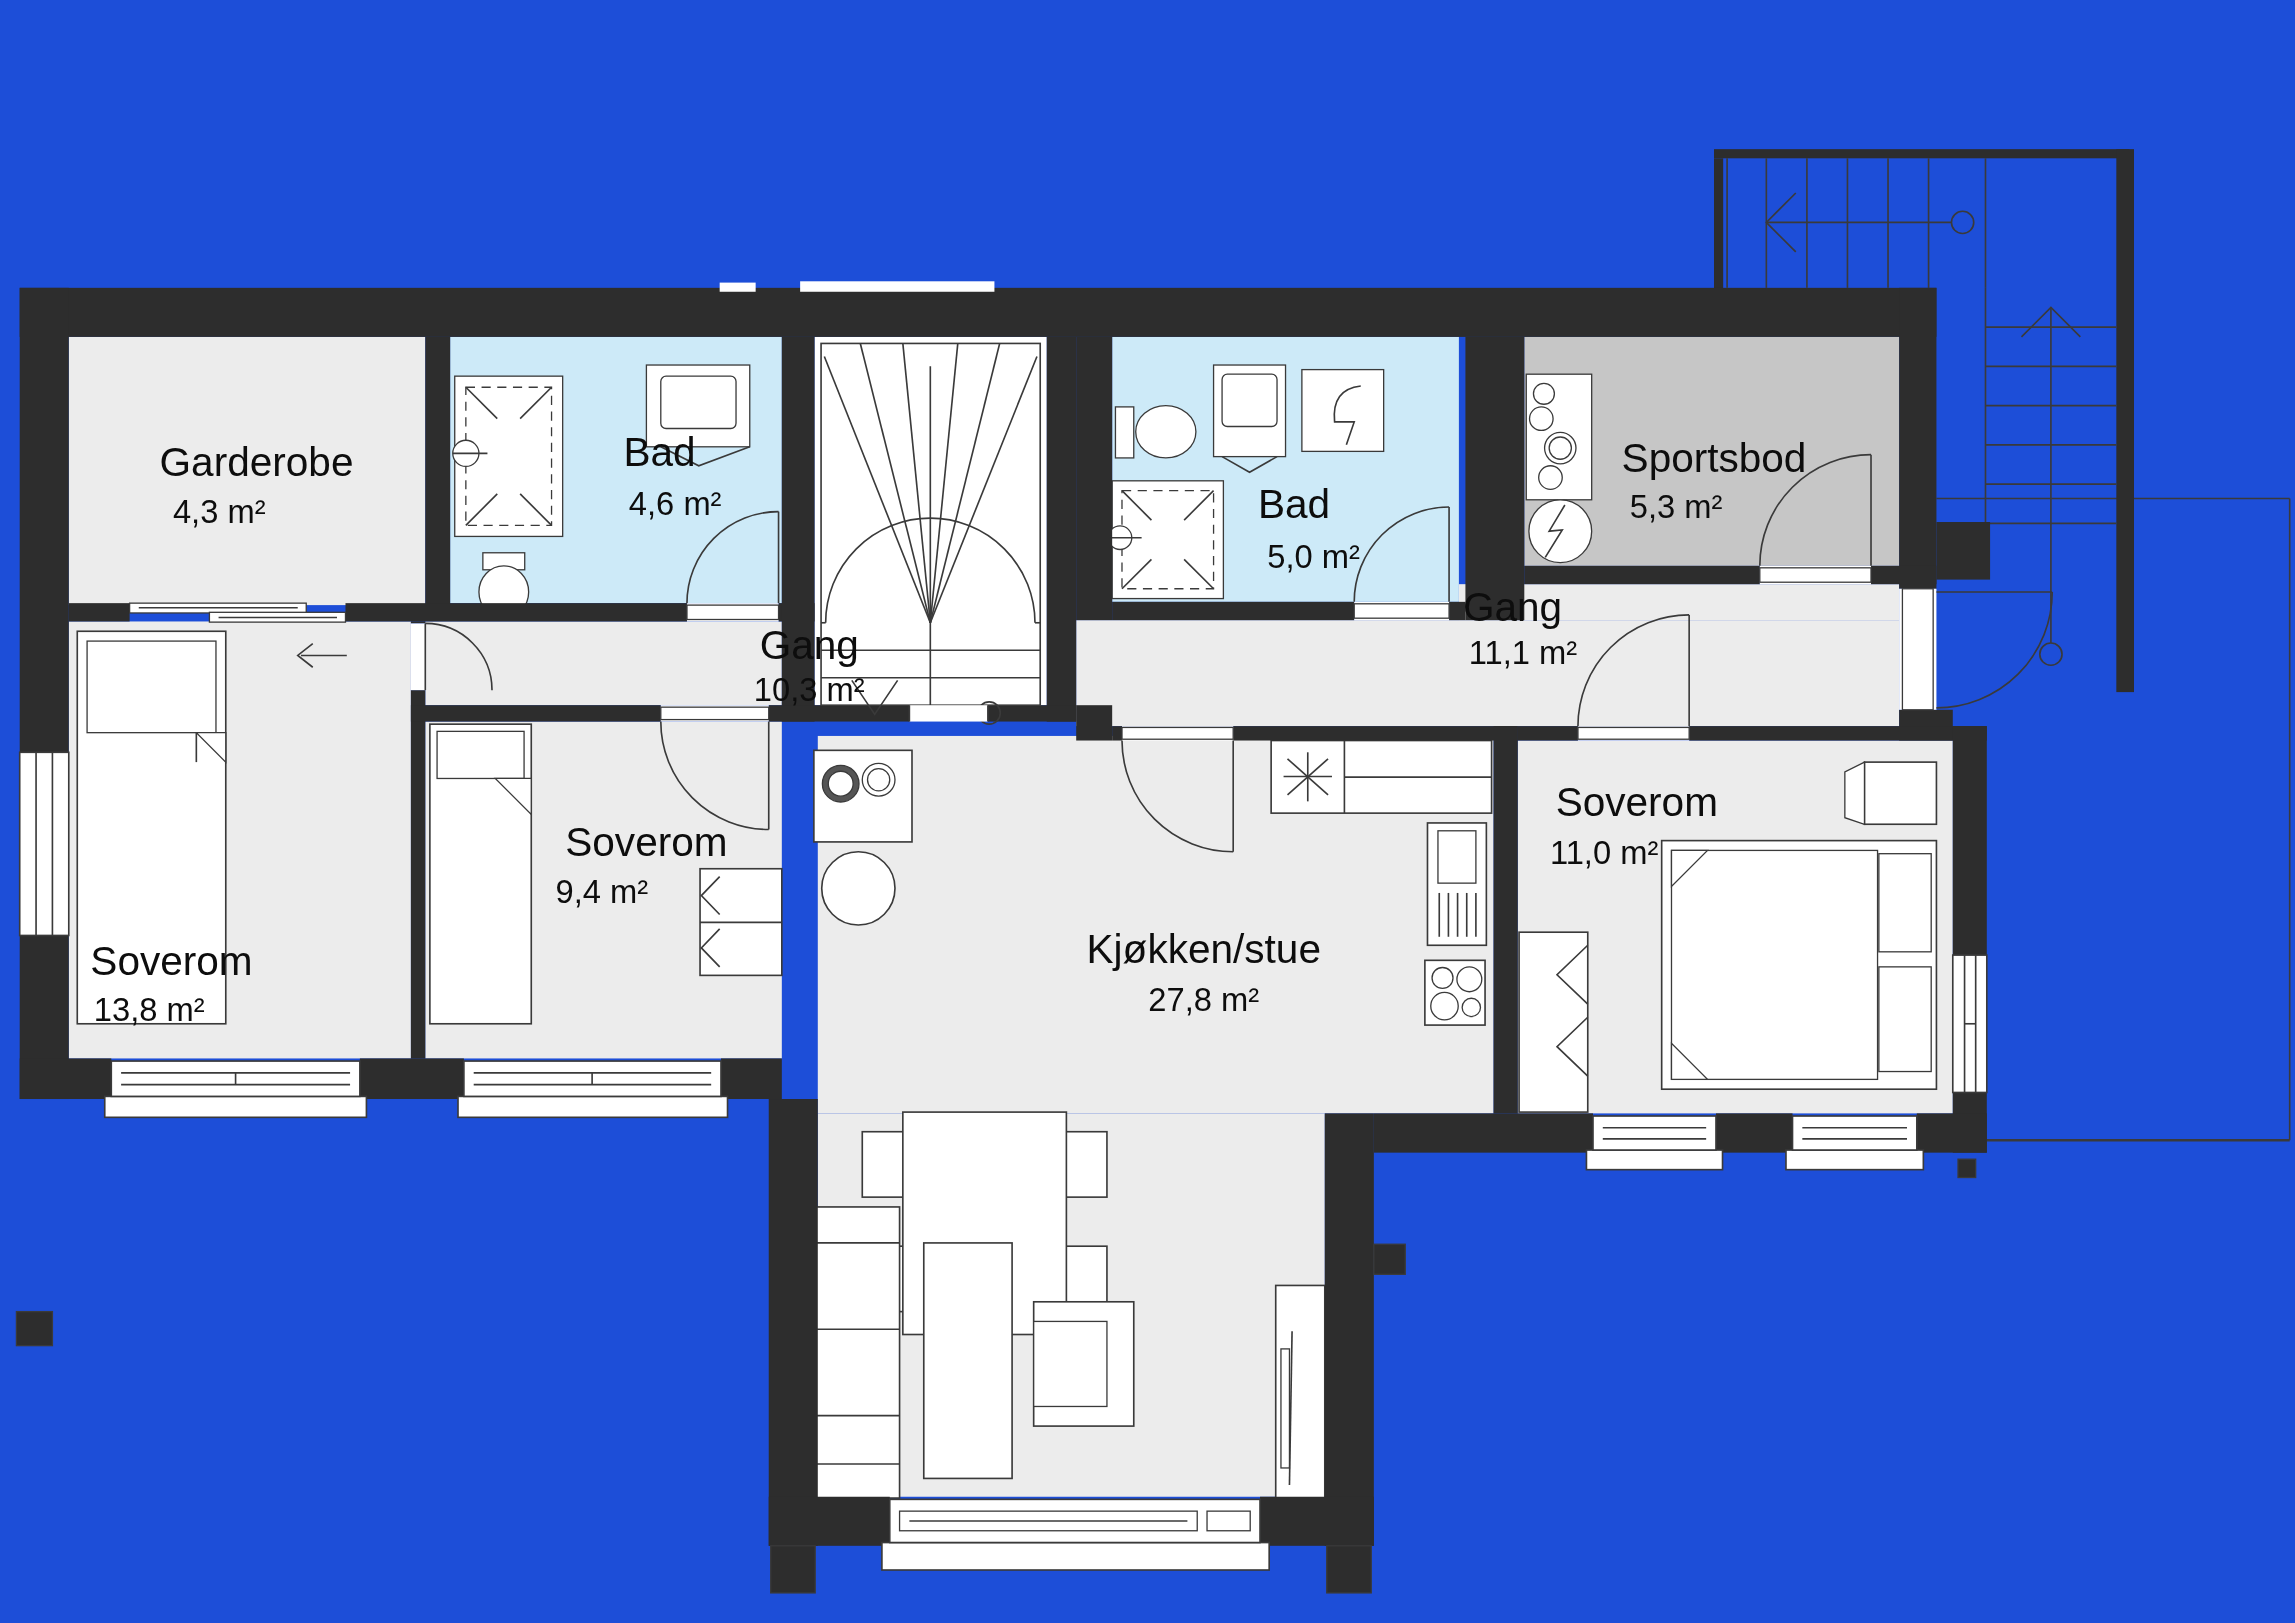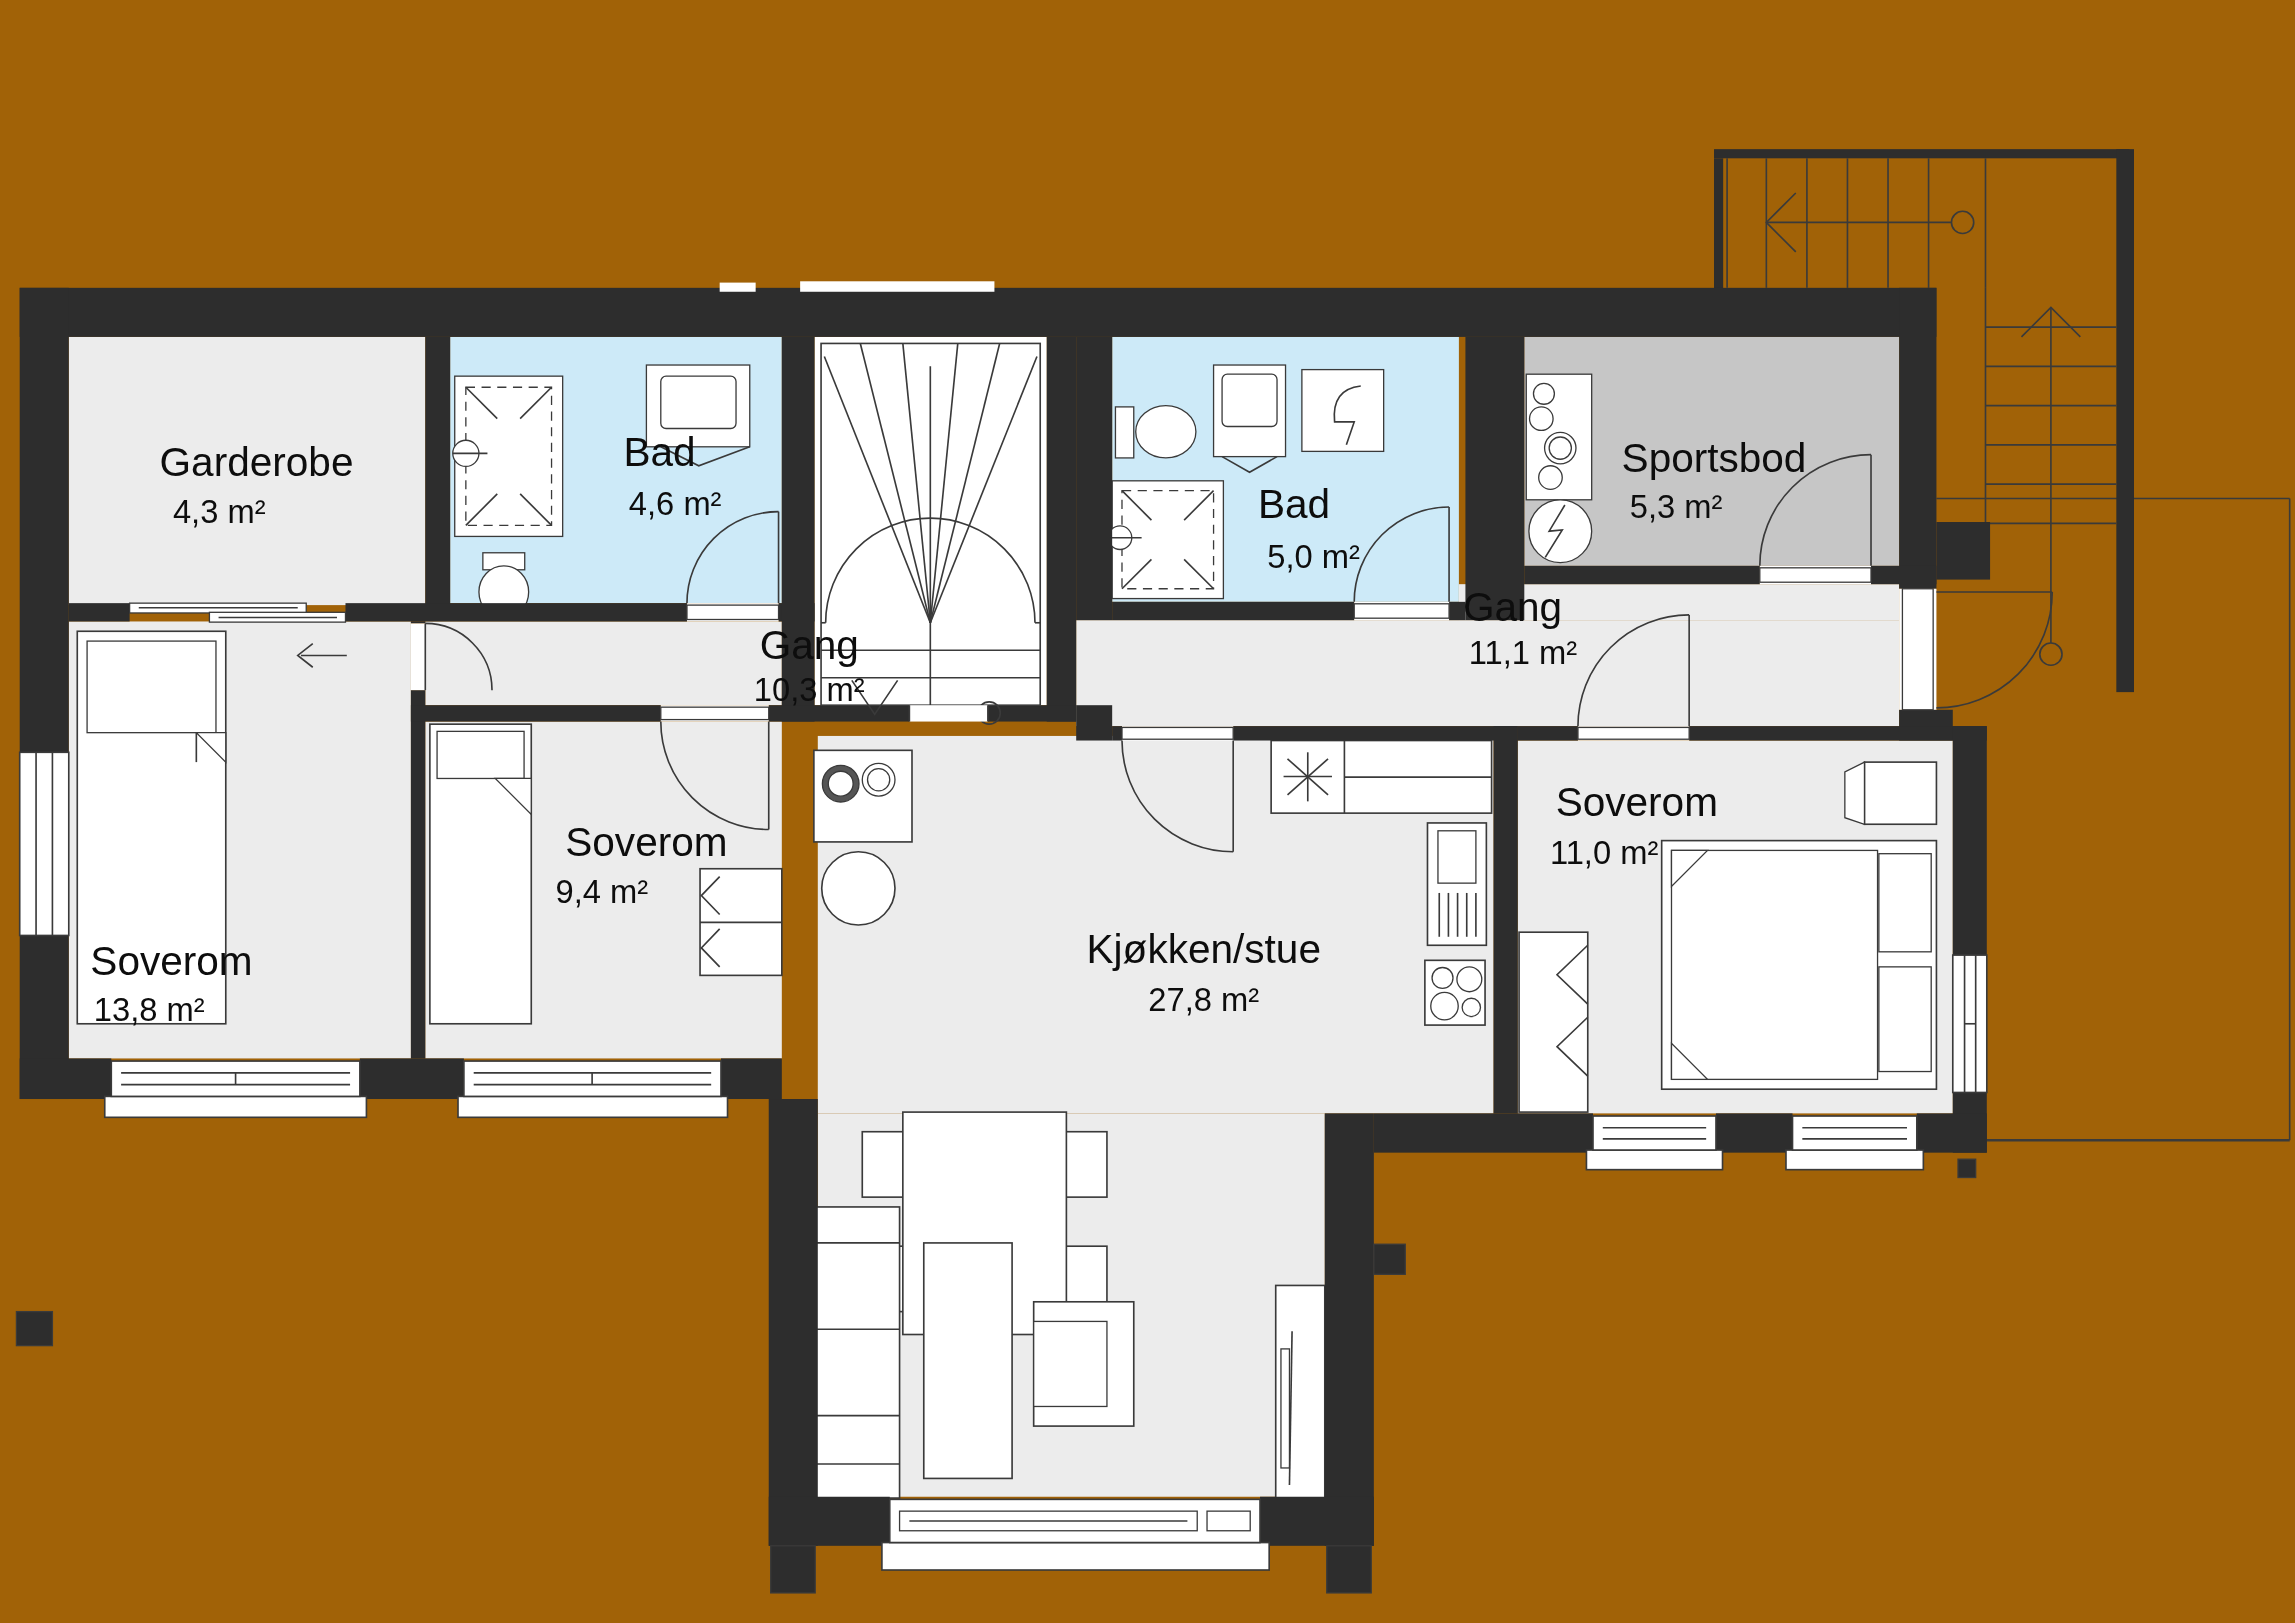--- a/index.html
+++ b/index.html
@@ -1,16 +1,16 @@
 <!DOCTYPE html>
 <html style="font-size:10.5px"><head>
 <meta charset="utf-8">
 <style>
   html,body{margin:0;padding:0;background:#ffffff;}
-  #stage{position:relative;width:2295px;height:1623px;background:#a16207;overflow:hidden;
+  #stage{position:relative;width:2295px;height:1623px;background:#1d4ed8;overflow:hidden;
          font-family:"Liberation Sans",sans-serif;}
   svg{position:absolute;left:0;top:0;}
   .ln{fill:none;stroke:#3a3a3a;stroke-width:2.5;}
   .ln3{fill:none;stroke:#3a3a3a;stroke-width:4;}
   .fw{fill:#ffffff;stroke:#3a3a3a;stroke-width:2.5;}
   .fwthin{fill:#ffffff;stroke:#3a3a3a;stroke-width:2;}
   .dash{fill:none;stroke:#3a3a3a;stroke-width:2;stroke-dasharray:14 10;}
   text.t{font-family:"Liberation Sans",sans-serif;font-size:62px;fill:#0d0d0d;text-anchor:middle;}
   text.a{font-family:"Liberation Sans",sans-serif;font-size:50px;fill:#0d0d0d;text-anchor:middle;}
 </style>

